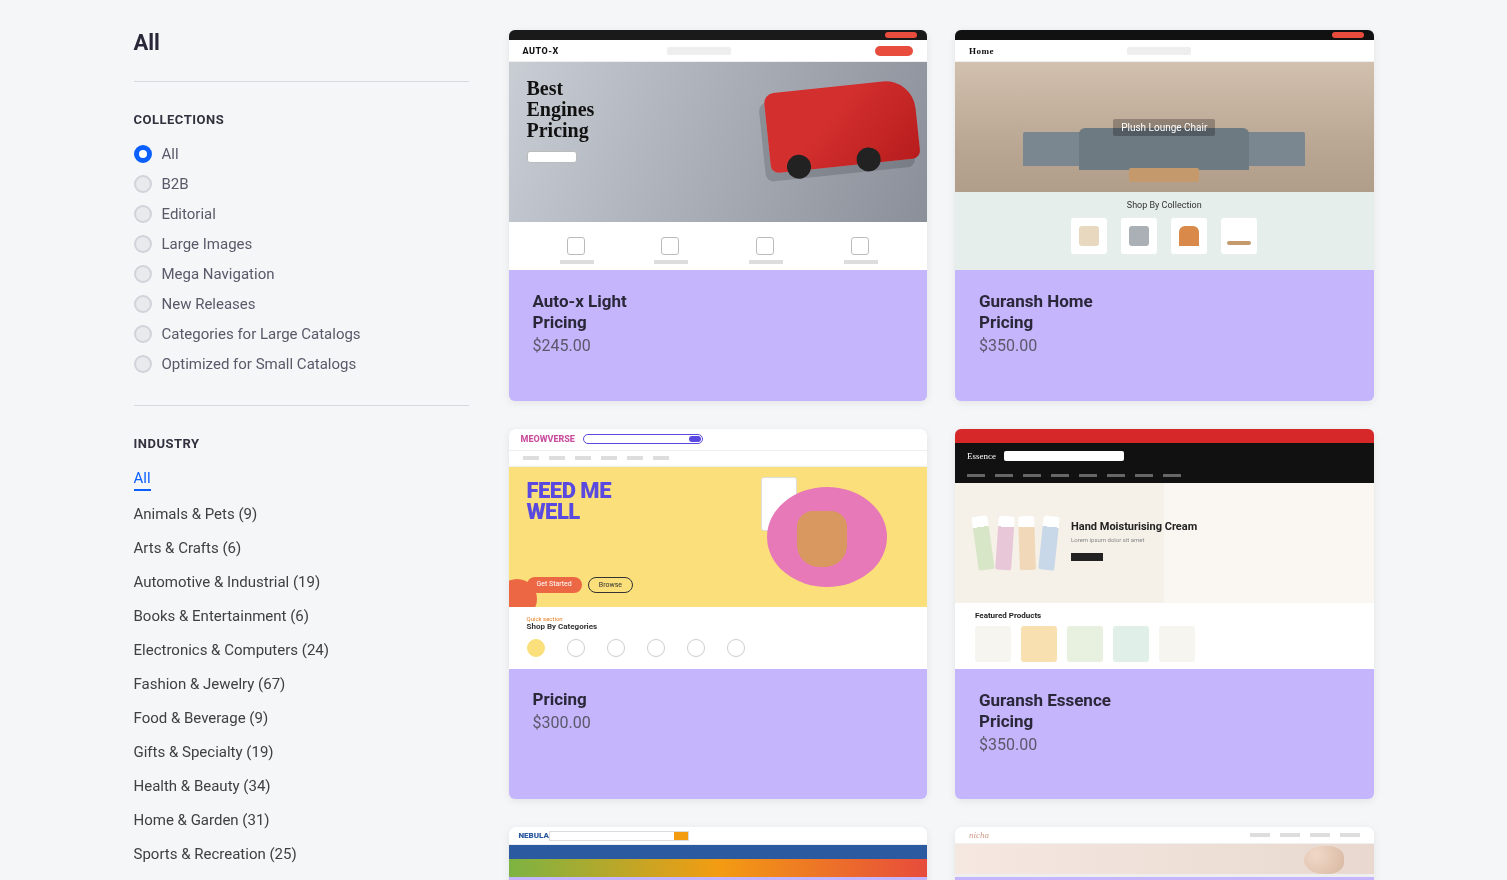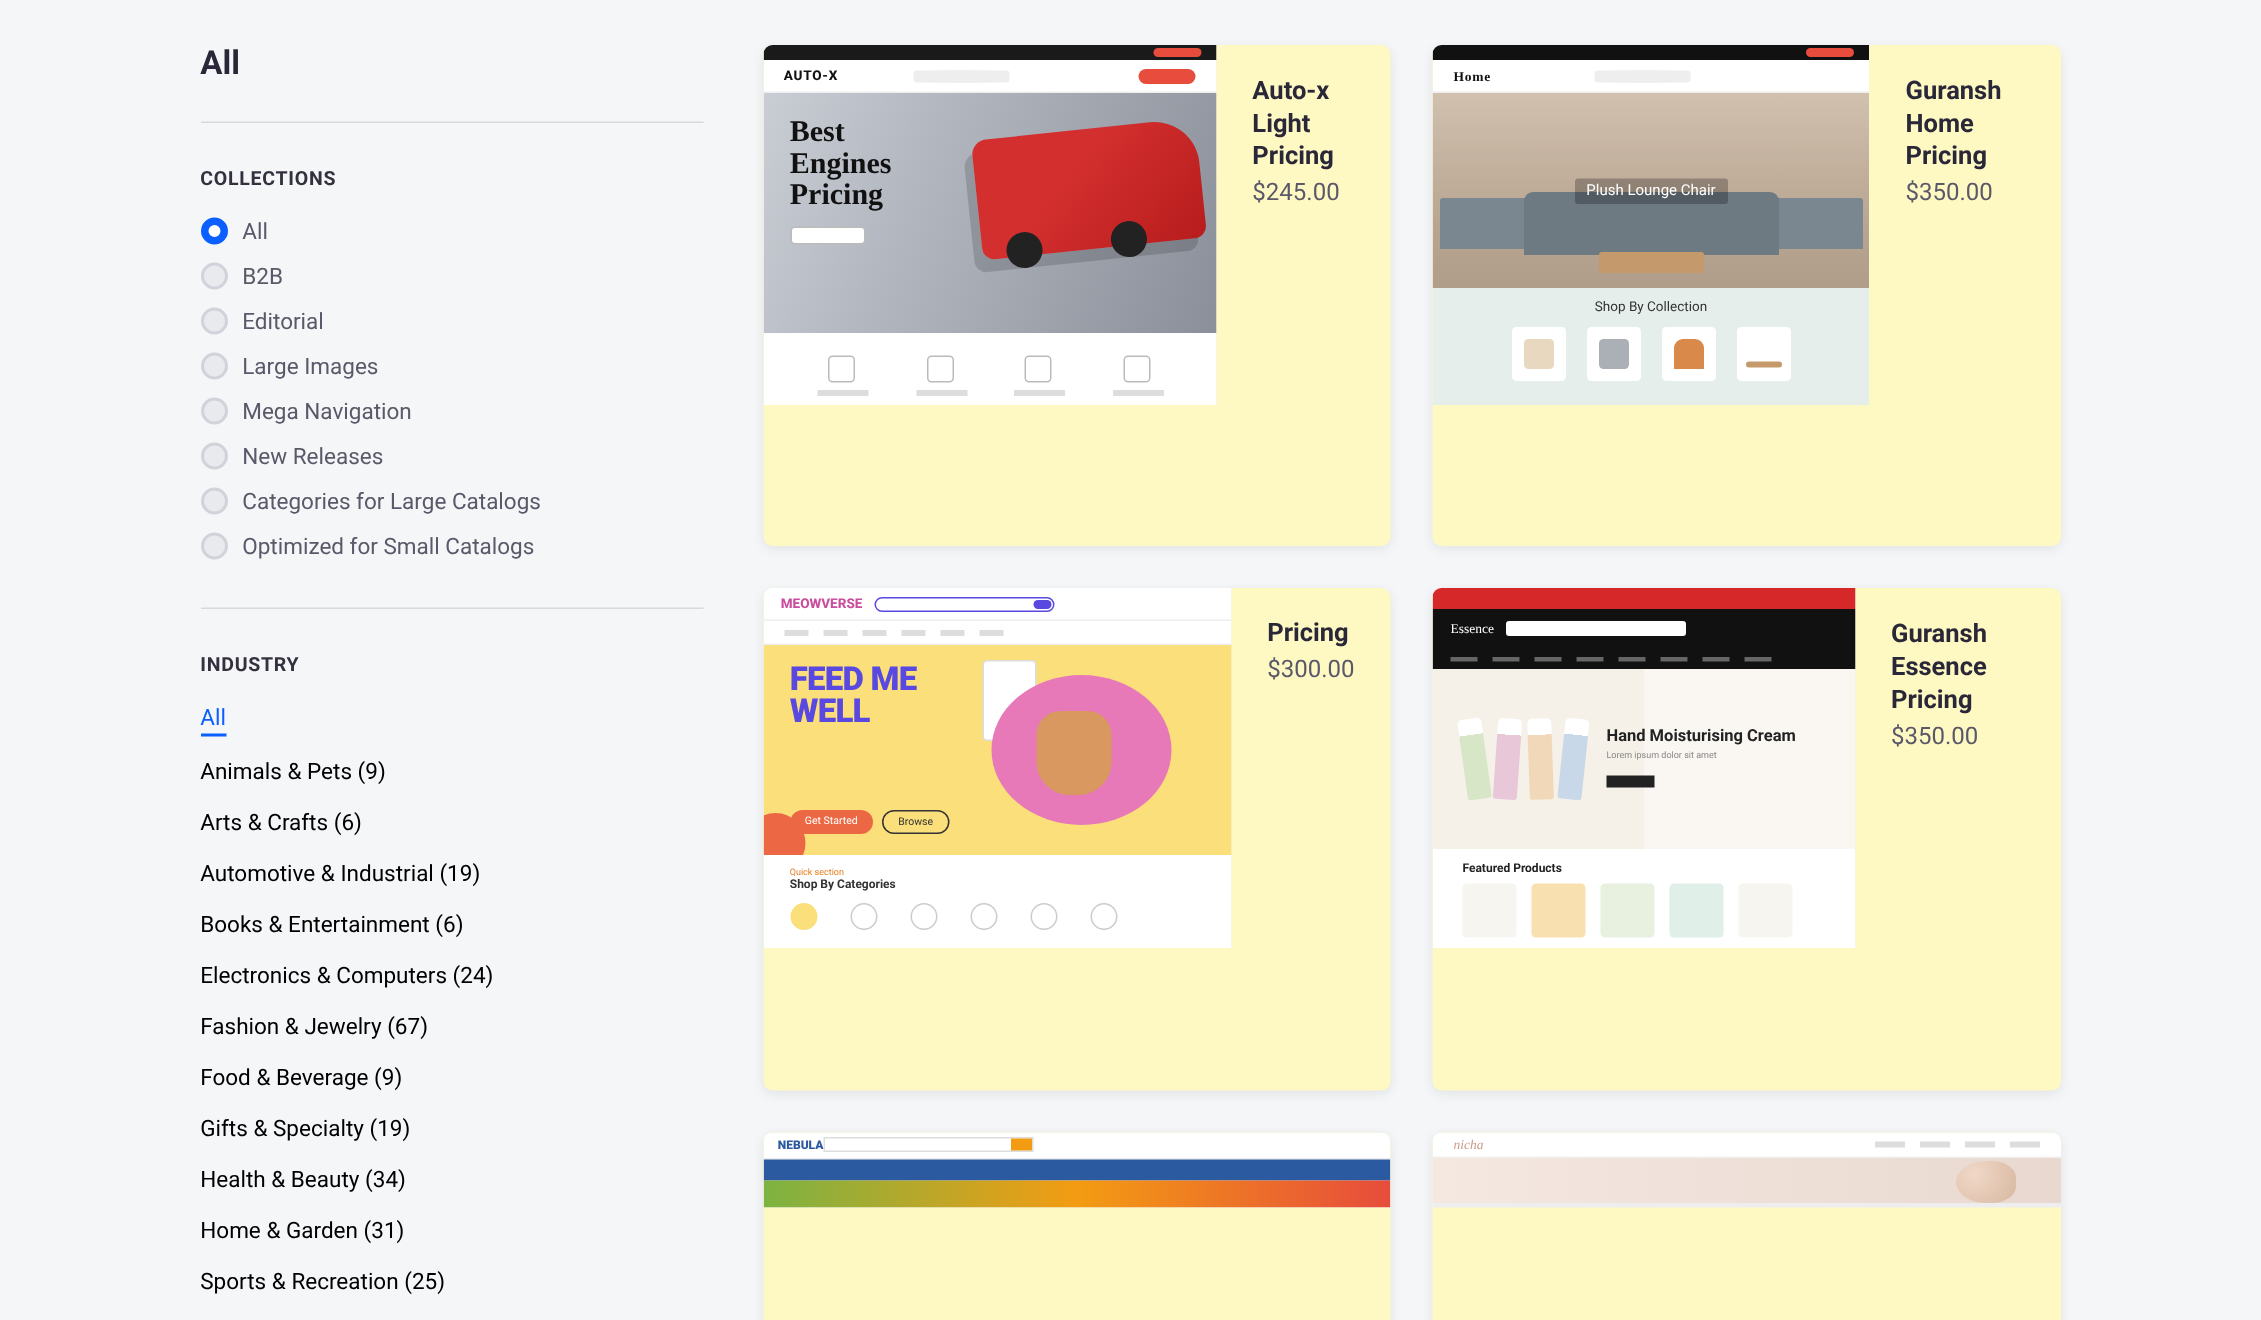--- a/index.html
+++ b/index.html
@@ -73,44 +73,44 @@
       border: 5px solid #0b5fff;
       background: #fff;
     }
     .industry-list {
       display: flex;
       flex-direction: column;
       gap: 12px;
     }
     .industry-item {
       font-size: 15px;
-      color: #000000;
+      color: #404040;
       cursor: pointer;
       padding: 2px 0;
     }
     .industry-item.active {
       color: #0b5fff;
       display: inline-block;
       border-bottom: 2px solid #0b5fff;
       padding-bottom: 2px;
       width: fit-content;
     }
     .content {
       flex: 1;
       display: grid;
       grid-template-columns: 1fr 1fr;
       gap: 28px;
     }
     .card {
-      background: #fef9c3;
+      background: #c4b5fd;
       border-radius: 6px;
       box-shadow: 0 2px 8px rgba(0,0,0,0.08);
       overflow: hidden;
       display: flex;
-      flex-direction: row;
+      flex-direction: column;
     }
     .card-thumb {
       width: 100%;
       height: 240px;
       background: #eee;
       position: relative;
       overflow: hidden;
     }
     .card-body {
       padding: 20px 24px 24px;

